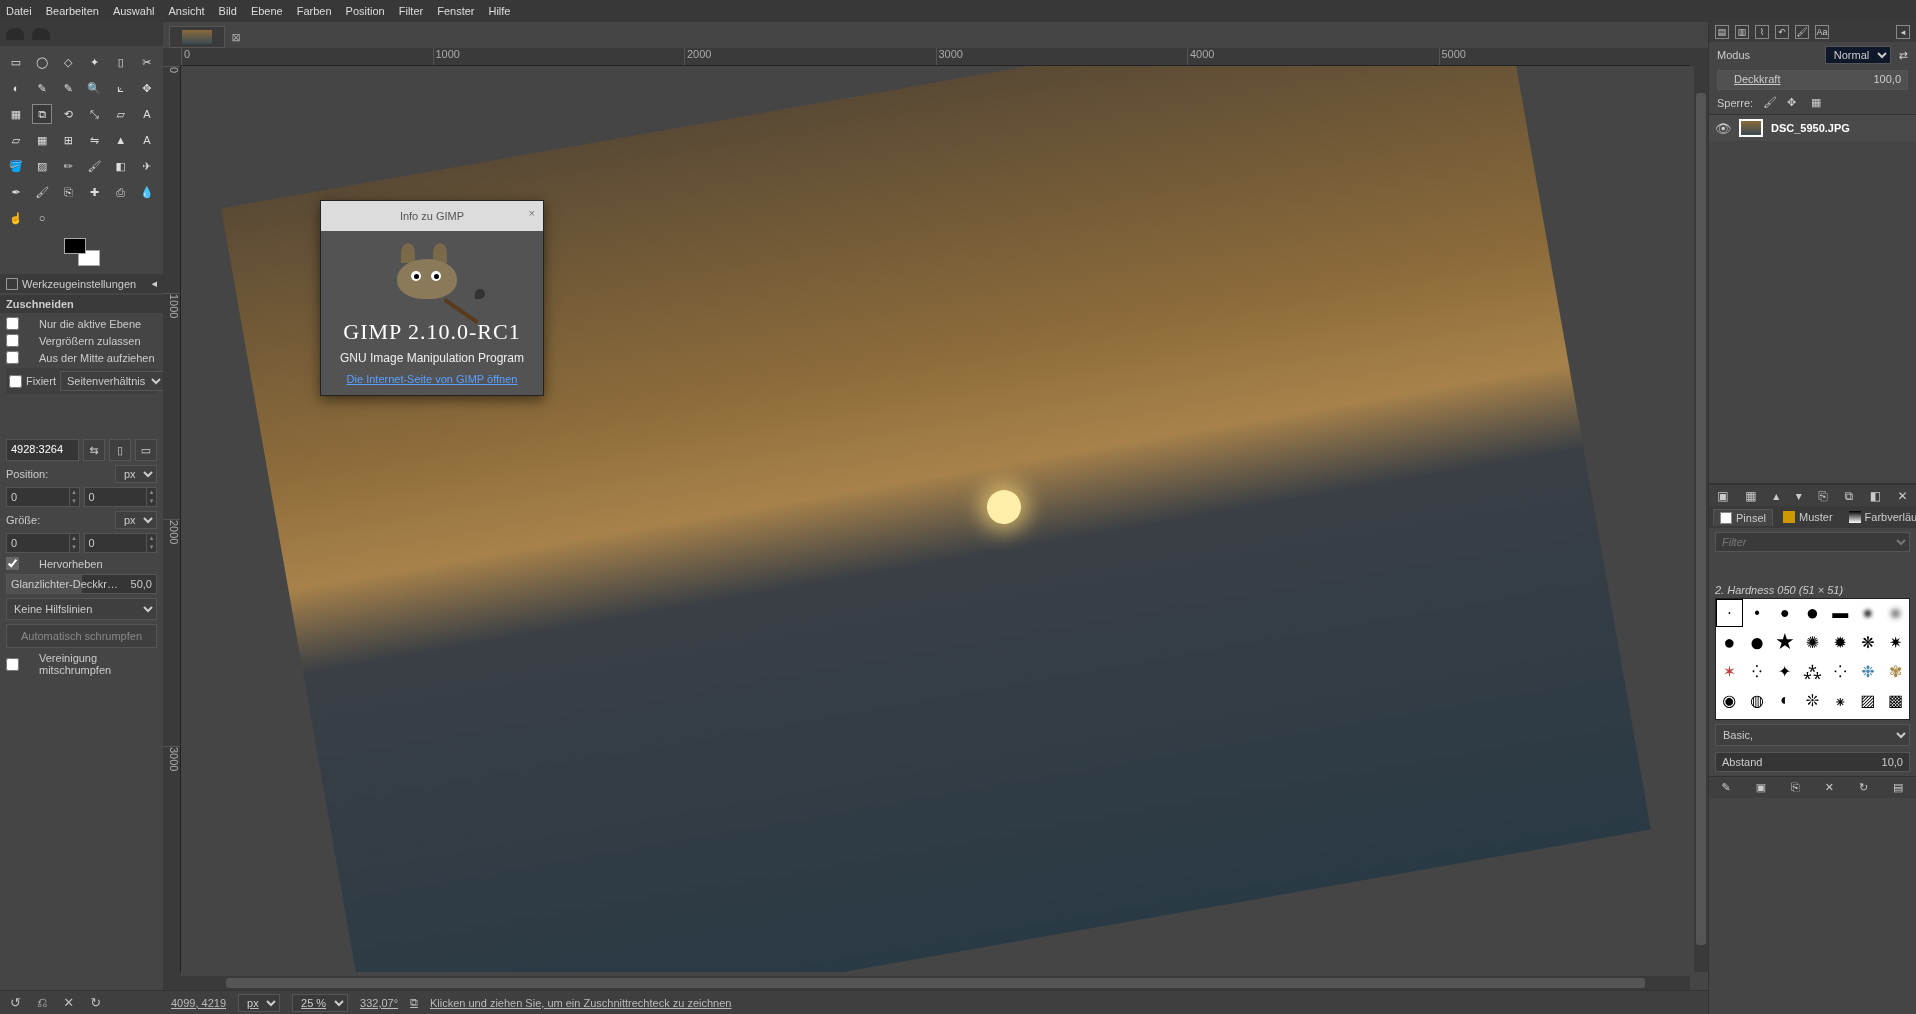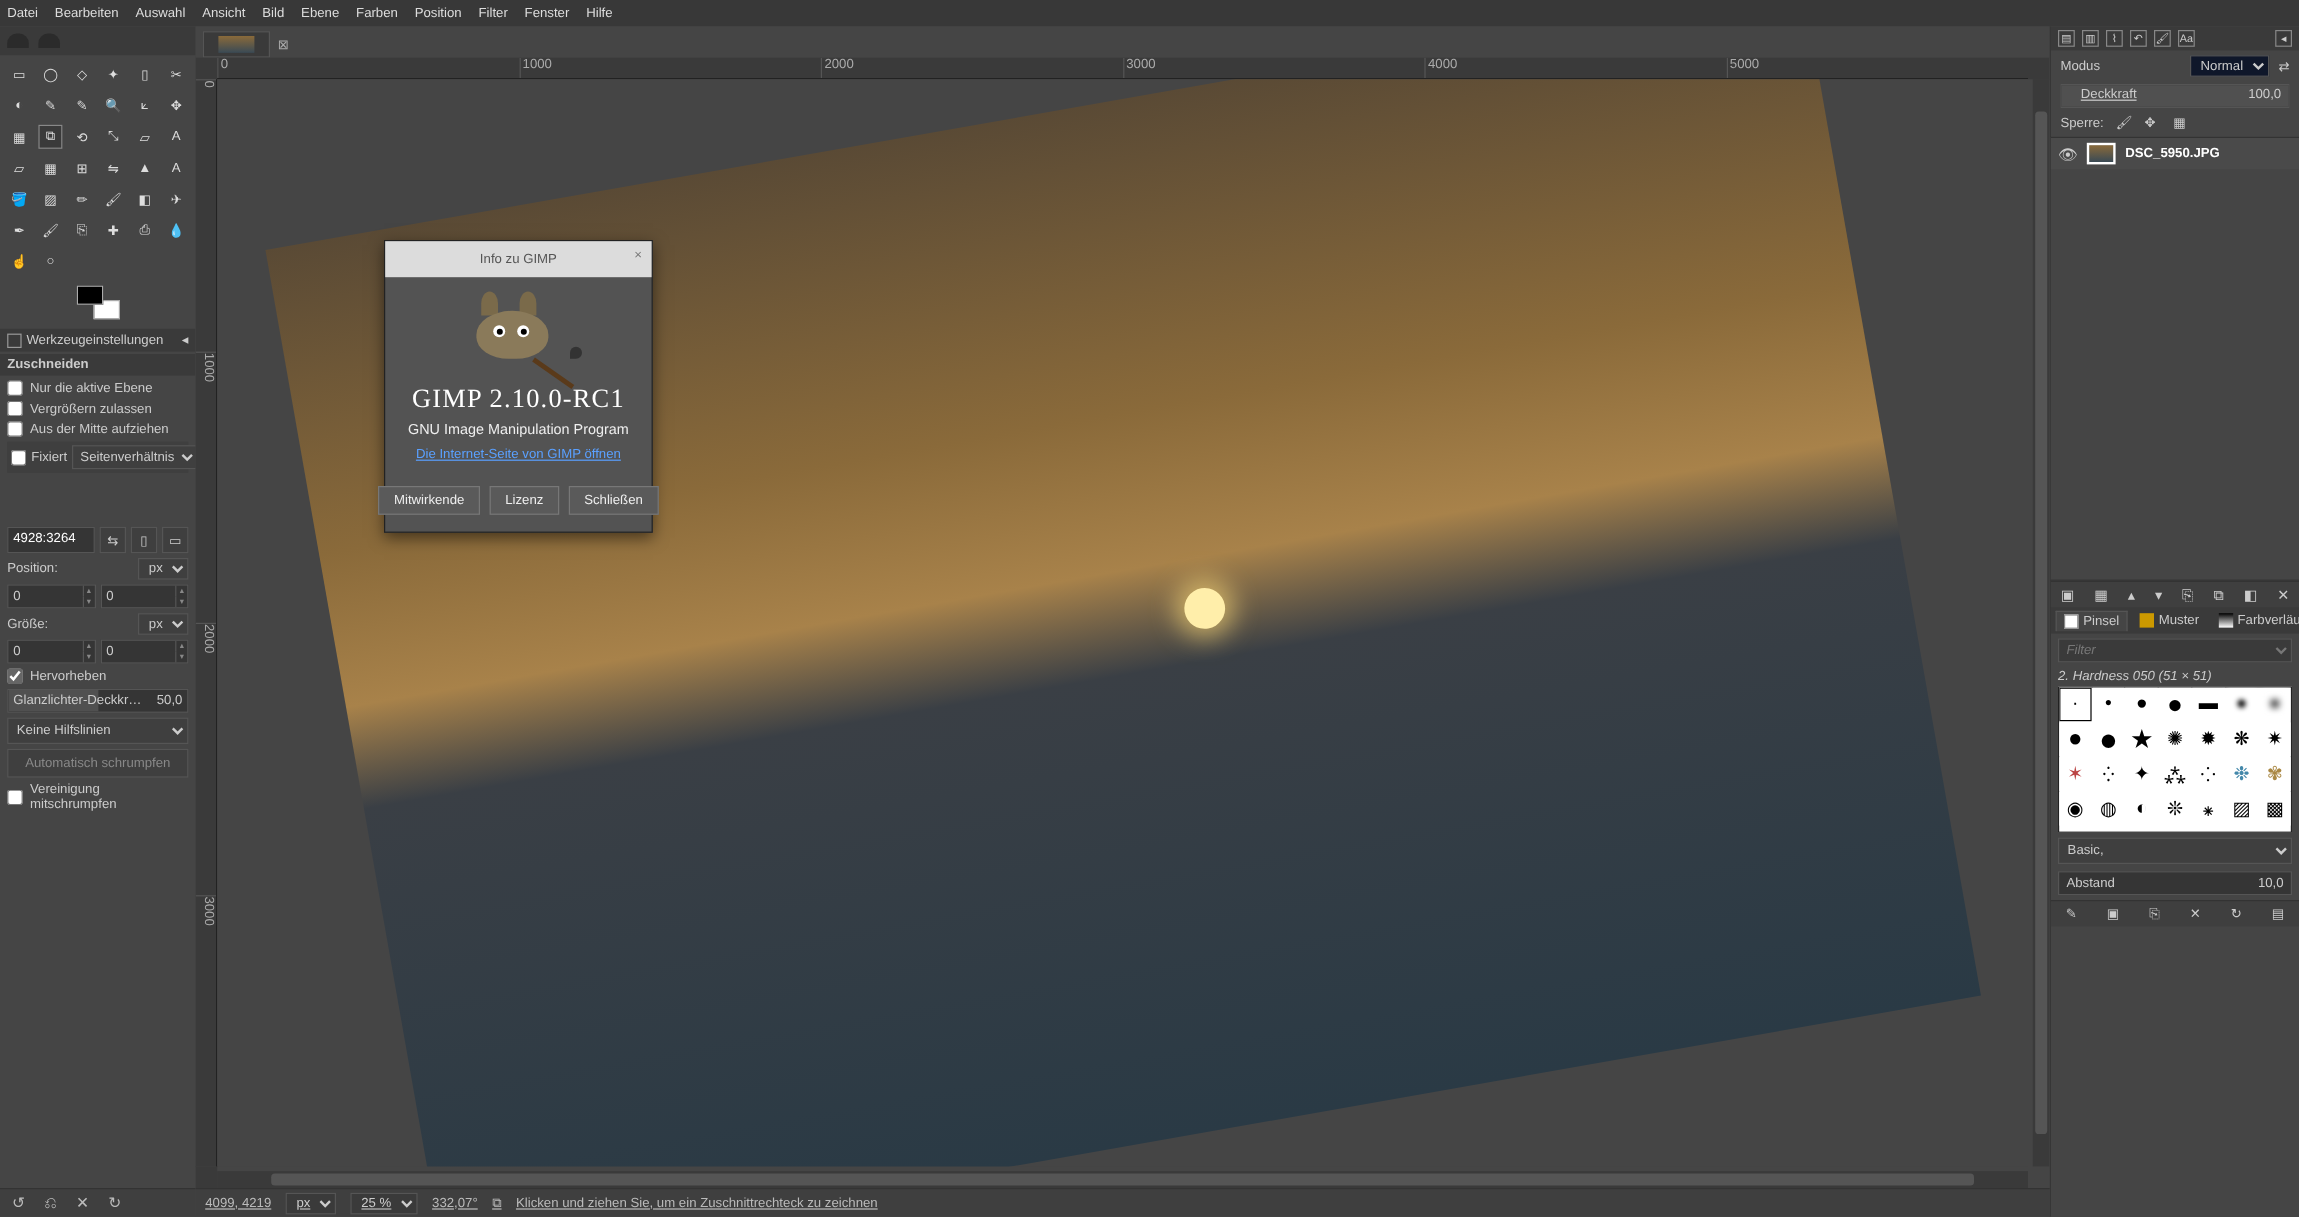--- a/index.html
+++ b/index.html
@@ -20,21 +20,21 @@
 .tool { width: 20px; height: 20px; display:flex; align-items:center; justify-content:center; color:#ddd; }
 .tool.sel { border: 1px solid #888; background:#3a3a3a; }
 .fgbg { position: relative; width: 36px; height: 28px; margin: 4px auto 8px; }
 .fgbg .fg { position:absolute; left:0; top:0; width:22px; height:16px; background:#000; border:1px solid #aaa; }
 .fgbg .bg { position:absolute; right:0; bottom:0; width:22px; height:16px; background:#fff; border:1px solid #aaa; }
 
 .dock-title { background:#3a3a3a; padding:3px 6px; display:flex; align-items:center; justify-content:space-between; }
 .dock-title .ic { width:12px; height:12px; border:1px solid #999; }
 .tool-opts { padding: 2px 6px 6px; display:flex; flex-direction:column; gap:4px; }
 .tool-opts .hdr { background:#3a3a3a; padding:3px 6px; font-weight:bold; margin:0 -6px; }
-.chk { display:flex; align-items:center; gap:6px; }
+.chk { display:flex; align-items:center; gap:20px; }
 .chk input { accent-color:#666; }
 .fixrow { display:flex; gap:4px; align-items:center; background:#3f3f3f; padding:3px; }
 .fixrow select { background:#3f3f3f; border:1px solid #555; color:#ccc; flex:1; padding:2px; }
 .aspectrow { display:flex; gap:4px;margin-top:41px; }
 .aspectrow .val { flex:1; background:#353535; border:1px solid #555; padding:3px 4px; color:#fff; }
 .aspectrow .btn { width:22px; height:22px; background:#3f3f3f; border:1px solid #555; display:flex;align-items:center;justify-content:center; }
 .unitrow { display:flex; justify-content:space-between; align-items:center; }
 .unitrow select { background:#3f3f3f; border:1px solid #555; color:#ccc; padding:1px 4px; }
 .twonum { display:flex; gap:4px; }
 .twonum .num { flex:1; display:flex; background:#353535; border:1px solid #555; }
@@ -97,21 +97,21 @@
 .layer .name { flex:1; font-weight:bold; color:#fff; }
 .layer-btns { height:22px; display:flex; justify-content:space-around; align-items:center; background:#3f3f3f; border-top:1px solid #333;}
 .layer-btns i { font-style:normal; color:#ccc; font-size:12px;}
 
 .rp-tabs2 { height:22px; background:#3a3a3a; display:flex; align-items:center; gap:4px; padding:0 4px; }
 .tab2 { display:flex; align-items:center; gap:4px; padding:2px 6px; }
 .tab2.active { background:#454545; border:1px solid #555; border-bottom:none; }
 .tab2 .sw { width:12px; height:12px; }
 .filterrow { margin:4px 6px; }
 .filterrow select { width:100%; background:#3a3a3a; border:1px solid #555; color:#777; padding:2px; font-style:italic;}
-.brushlabel { padding:2px 6px; font-style:italic; color:#ccc; }
+.brushlabel { padding:2px 6px; font-style:italic; color:#ccc;margin-top:26px; }
 .brushgrid { background:#fff; margin:0 6px; height:122px; display:grid; grid-template-columns:repeat(7,1fr); grid-auto-rows:28px; gap:1px; overflow:hidden; border:1px solid #222;}
 .br { background:#fff; display:flex; align-items:center; justify-content:center; color:#000; font-size:16px;}
 .br.sel { outline:1px solid #000; outline-offset:-1px; }
 .basicrow { margin:4px 6px; }
 .spacing { margin:2px 6px 4px; background:#353535; border:1px solid #555; padding:3px 6px; display:flex; justify-content:space-between;}
 .brush-btns { height:22px; display:flex; justify-content:space-around; align-items:center; background:#3f3f3f; border-top:1px solid #333;}
 .brush-btns i { font-style:normal; color:#ccc; }
 
 
 .dialog { position:absolute; left:320px; top:200px; width:224px; background:#535353; border:1px solid #222; box-shadow:0 4px 12px rgba(0,0,0,0.5); }
@@ -467,18 +467,13 @@
       <div class="head"></div>
       <div class="eye l"></div>
         <div class="eye r"></div>
       <div class="brush"></div>
         <div class="tip"></div>
     </div>
     <h2>GIMP 2.10.0-RC1</h2>
     <div class="sub">GNU Image Manipulation Program</div>
     <a href="#">Die Internet-Seite von GIMP öffnen</a>
   </div>
-  <div class="dlg-btns">
-    <button>Mitwirkende</button>
-    <button>Lizenz</button>
-    <button>Schließen</button>
-  </div>
 </div>
 
 </body></html>

